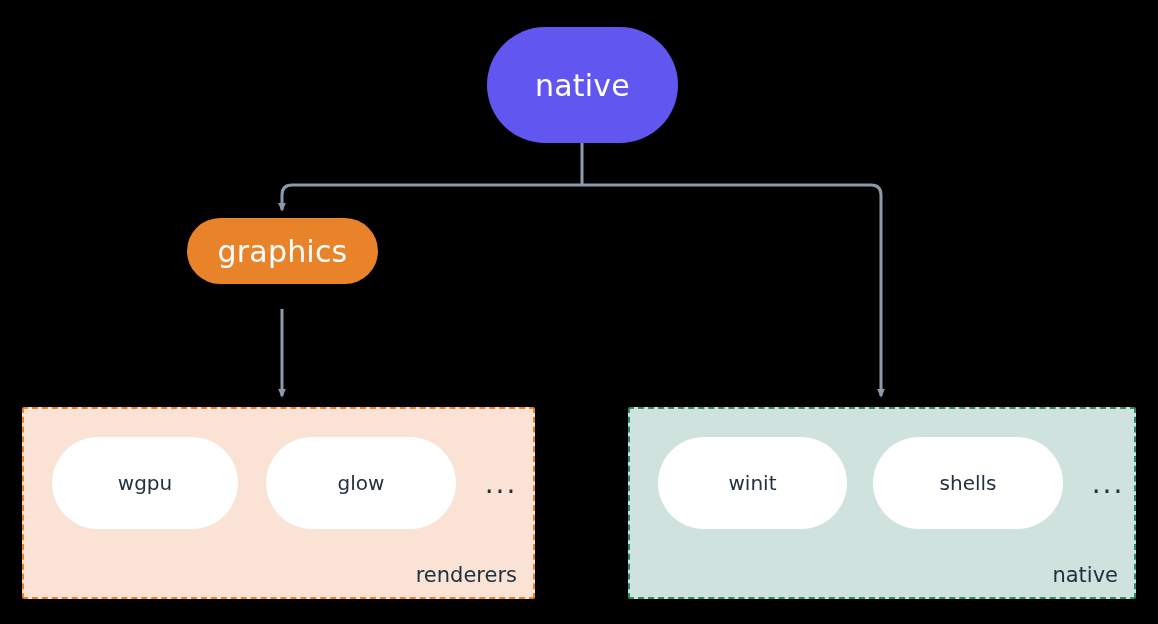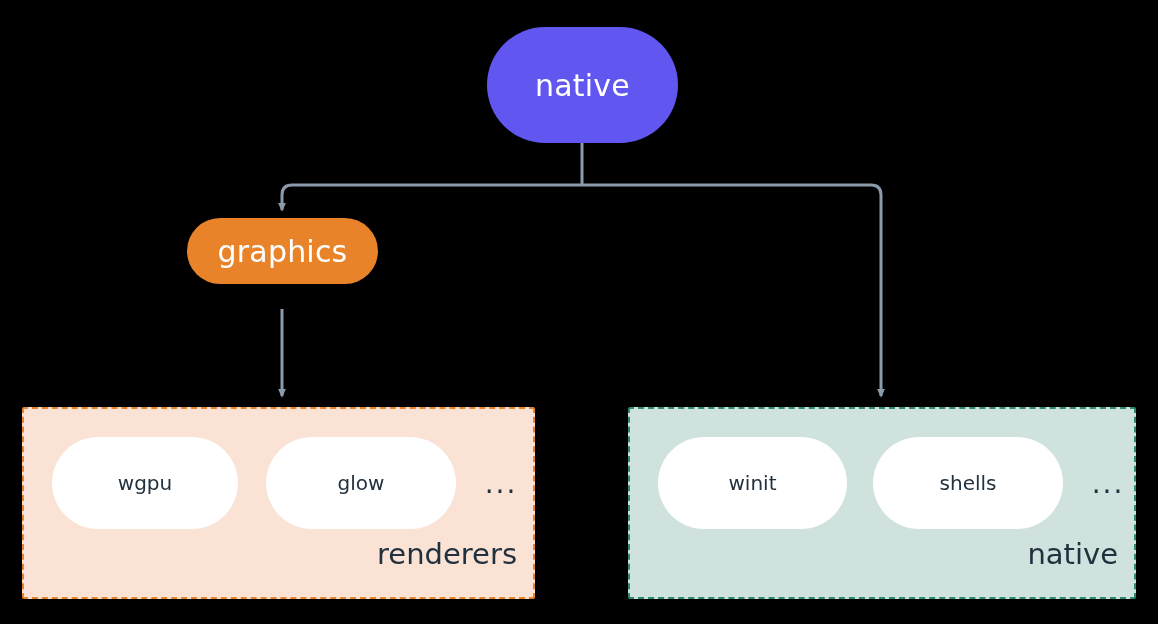--- a/index.html
+++ b/index.html
@@ -100,23 +100,23 @@
     display: flex;
     align-items: center;
     justify-content: center;
     color: #22313f;
     font-size: 28px;
     letter-spacing: 2px;
   }
   .cluster-label {
     position: absolute;
     right: 16px;
-    bottom: 26px;
+    bottom: 10px;
     color: #22313f;
-    font-size: 29px;
+    font-size: 21px;
   }
   
   #leaf-wgpu  { left: 28px;  width: 186px; }
   #leaf-glow  { left: 242px; width: 190px; justify-content: center; }
   #ellipsis-renderers { left: 452px; width: 50px; }
   
   #leaf-winit  { left: 28px;  width: 189px; align-items: center; }
   #leaf-glutin { left: 243px; width: 190px; }
   #ellipsis-shells { left: 453px; width: 50px; }
 </style>

